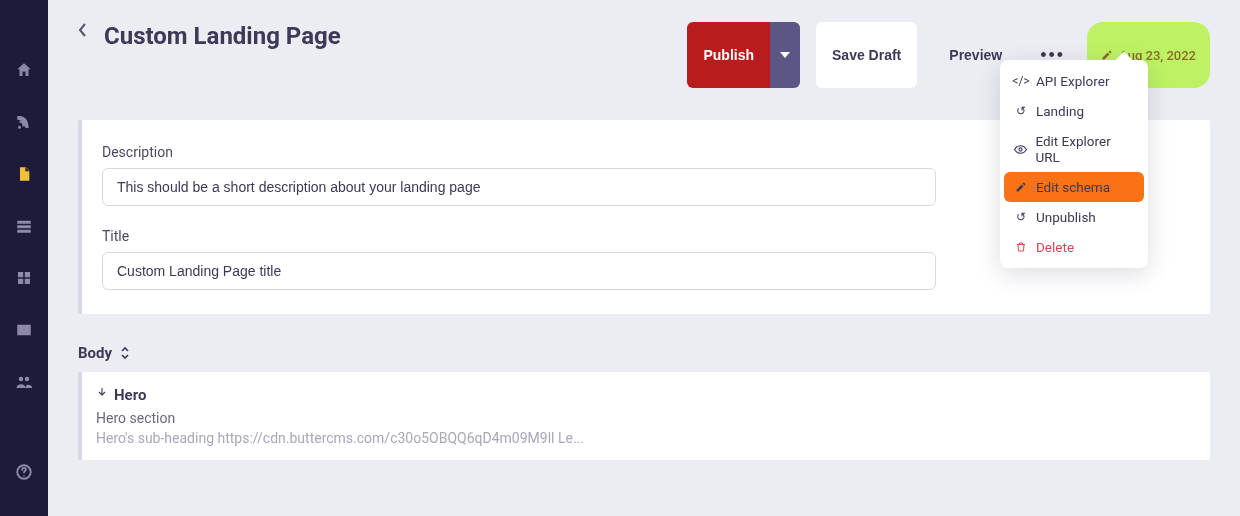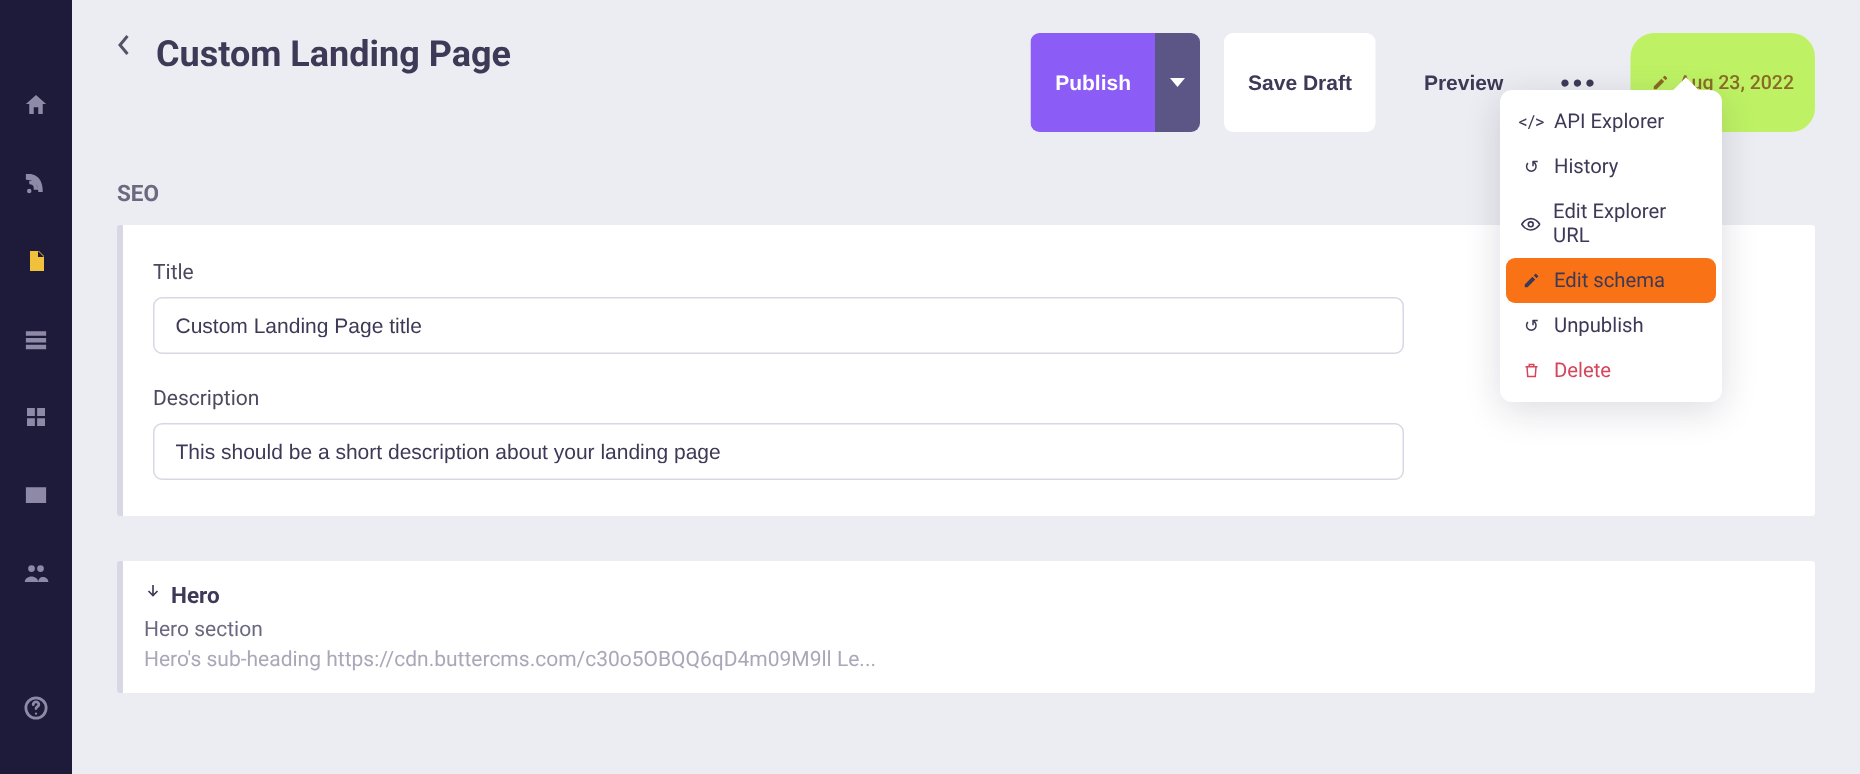--- a/index.html
+++ b/index.html
@@ -62,21 +62,21 @@
     color:#3d3956;
     flex:0 0 auto;
   }
   .topbar-spacer { flex:1; }
   .btn-group {
     display:flex;
     border-radius:6px;
     overflow:hidden;
   }
   .btn-publish {
-    background:#8b5cf6;
+    background:#b91c1c;
     color:#fff;
     border:none;
     padding:9px 16px;
     font-size:14px;
     font-weight:600;
     cursor:pointer;
   }
   .btn-publish-caret {
     background:#5c5686;
     color:#fff;
@@ -291,53 +291,60 @@
     <div class="date-badge">
       <span>
         <svg width="12" height="12" viewBox="0 0 24 24" fill="currentColor">
             <path d="M3 17.25V21h3.75L17 10.75l-3.75-3.75L3 17.25zM20.7 7.05a1 1 0 0 0 0-1.4l-2.35-2.35a1 1 0 0 0-1.4 0L15 5.25 18.75 9l1.95-1.95z"></path>
           </svg>
       </span>
       <span>Aug 23, 2022</span>
     </div>
   </div>
 
-  <div class="section-label">SEO</div>
   <div class="card">
+    <div class="field-block">
+      <div class="field-label">Description</div>
+      <input class="text-input" type="text" value="This should be a short description about your landing page" style="">
+    </div>
     <div class="field-block">
       <div class="field-label">Title</div>
       <input class="text-input" type="text" value="Custom Landing Page title" style="">
     </div>
-    <div class="field-block">
-      <div class="field-label">Description</div>
-      <input class="text-input" type="text" value="This should be a short description about your landing page" style="">
-    </div>
-  </div>
-
+  </div>
+
+  <div class="body-header">
+    <span class="body-label">Body</span>
+    <span class="expand-icon">
+      <svg width="10" height="14" viewBox="0 0 10 14" fill="none" stroke="currentColor" stroke-width="1.6">
+          <path d="M2 5l3-3 3 3M2 9l3 3 3-3"></path>
+        </svg>
+    </span>
+  </div>
   <div class="hero-card">
     <div class="hero-header">
       <span>
         <svg width="12" height="12" viewBox="0 0 24 24" fill="none" stroke="currentColor" stroke-width="2.2">
             <path d="M12 4v14M6 12l6 6 6-6"></path>
           </svg>
       </span>
       <span>Hero</span>
     </div>
     <div class="hero-sub1">Hero section</div>
     <div class="hero-sub2">Hero's sub-heading https://cdn.buttercms.com/c30o5OBQQ6qD4m09M9ll Le...</div>
   </div>
 
   <div class="dropdown">
     <div class="dd-item">
       <span class="dd-icon">&lt;/&gt;</span>
       <span>API Explorer</span>
     </div>
     <div class="dd-item">
       <span class="dd-icon">↺</span>
-      <span>History</span>
+      <span>Landing</span>
     </div>
     <div class="dd-item">
       <span class="dd-icon">
         <svg width="13" height="13" viewBox="0 0 24 24" fill="none" stroke="currentColor" stroke-width="2">
             <path d="M1 12s4-7 11-7 11 7 11 7-4 7-11 7S1 12 1 12z"></path>
             <circle cx="12" cy="12" r="3"></circle>
           </svg>
       </span>
       <span>Edit Explorer URL</span>
     </div>

